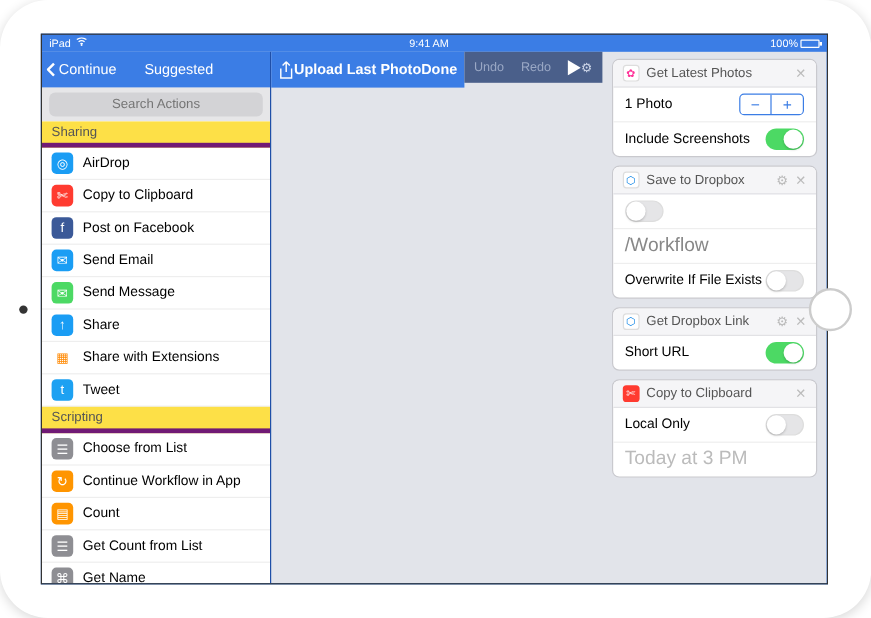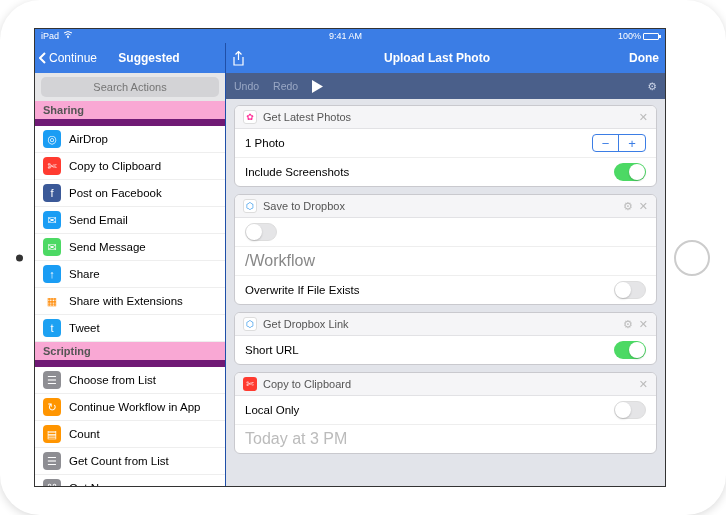--- a/index.html
+++ b/index.html
@@ -1,39 +1,39 @@
 <!DOCTYPE html>
 <html><head>
 <meta charset="utf-8">
 <style>
 * { margin: 0; padding: 0; box-sizing: border-box; font-family: -apple-system, "Helvetica Neue", Arial, sans-serif; }
 body { background: #fff; display: flex; align-items: center; justify-content: center; height: 515px; }
-.ipad-frame { width: 726px; height: 515px; background: #fff; border-radius: 40px; box-shadow: 0 2px 10px rgba(0,0,0,0.15); position: relative; padding: 28px 60px 28px 34px; }
+.ipad-frame { width: 726px; height: 515px; background: #fff; border-radius: 40px; box-shadow: 0 2px 10px rgba(0,0,0,0.15); position: relative; padding: 28px 36px 28px 34px; }
 .camera { position: absolute; left: 16px; top: 50%; width: 7px; height: 7px; background: #333; border-radius: 50%; transform: translateY(-50%); }
 .home-btn { position: absolute; right: 16px; top: 50%; width: 36px; height: 36px; border: 2px solid #ccc; border-radius: 50%; transform: translateY(-50%); background: #fff; }
 .screen { width: 100%; height: 100%; border: 1px solid #333; display: flex; flex-direction: column; overflow: hidden; background: #3b7de5; }
 .status-bar { height: 14px; background: #3b7de5; color: #fff; font-size: 9px; display: flex; align-items: center; padding: 0 6px; }
 .status-bar .left { flex: 0 0 auto; display: flex; gap: 4px; }
 .status-bar .center { flex: 1; text-align: center; }
 .status-bar .right { flex: 0 0 auto; display: flex; gap: 2px; align-items: center; }
 .bat { width: 16px; height: 7px; border: 1px solid #fff; border-radius: 1px; position: relative; }
 .bat::after { content: ""; position: absolute; right: -3px; top: 1px; width: 2px; height: 3px; background: #fff; }
 .bat-inner { width: 100%; height: 100%; background: #fff; }
 .split { flex: 1; display: flex; overflow: hidden; }
 .sidebar { width: 190px; display: flex; flex-direction: column; background: #e6e6e8; }
 .sidebar-top { height: 30px; background: #3b7de5; display: flex; align-items: center; color: #fff; font-size: 12px; padding: 0 4px; }
 .back-btn { display: flex; align-items: center; gap: 2px; cursor: pointer; }
-.sidebar-title { flex: 1; text-align: center; font-weight: 700; margin-left: -20px; }
+.sidebar-title { flex: 1; text-align: center; font-weight: 400; margin-left: -20px; }
 .search-wrap { padding: 4px 6px; background: #e6e6e8; }
 .search { width: 100%; height: 20px; border-radius: 5px; background: #d3d3d6; border: none; font-size: 11px; text-align: center; color: #777; }
 .list { flex: 1; overflow: hidden; background: #fff; }
-.sect-head { background: #f9a8d4; color: #555; font-size: 11px; font-weight: 700; padding: 3px 8px; border-bottom: 7px solid #701a75; }
+.sect-head { background: #fde047; color: #555; font-size: 11px; font-weight: 400; padding: 3px 8px; border-bottom: 4px solid #701a75; }
 .li { display: flex; align-items: center; gap: 8px; padding: 4px 8px; border-bottom: 1px solid #eee; font-size: 11.5px; cursor: pointer; }
 .li .ic { width: 18px; height: 18px; border-radius: 4px; display: flex; align-items: center; justify-content: center; font-size: 11px; color: #fff; flex-shrink: 0; }
-.main { flex: 1; display: flex; flex-direction: column; background: #e2e4ea; border-left: 1px solid #1f4fa8; }
+.main { flex: 1; display: flex; background: #e2e4ea; border-left: 1px solid #1f4fa8; }
 .main-top { height: 30px; background: #3b7de5; display: flex; align-items: center; color: #fff; font-size: 12px; padding: 0 6px; }
 .main-top .title { flex: 1; text-align: center; font-weight: 600; }
 .main-top .done { font-weight: 600; }
 .toolbar { height: 26px; background: #4a5f8a; display: flex; align-items: center; color: #ccc; font-size: 10.5px; padding: 0 8px; }
 .toolbar .ur { color: #9aa8c5; margin-right: 14px; }
 .toolbar .play { flex: 1; text-align: center; color: #fff; font-size: 13px; }
 .toolbar .gear { color: #ccd5e8; }
 .workflow { flex: 1; overflow: hidden; padding: 6px 8px; display: flex; flex-direction: column; gap: 7px; }
 .card { background: #fff; border: 1px solid #c9c9ce; border-radius: 6px; overflow: hidden; }
 .card-head { display: flex; align-items: center; gap: 6px; padding: 4px 8px; font-size: 11px; color: #555; background: #f5f5f7; border-bottom: 1px solid #e2e2e5; }

